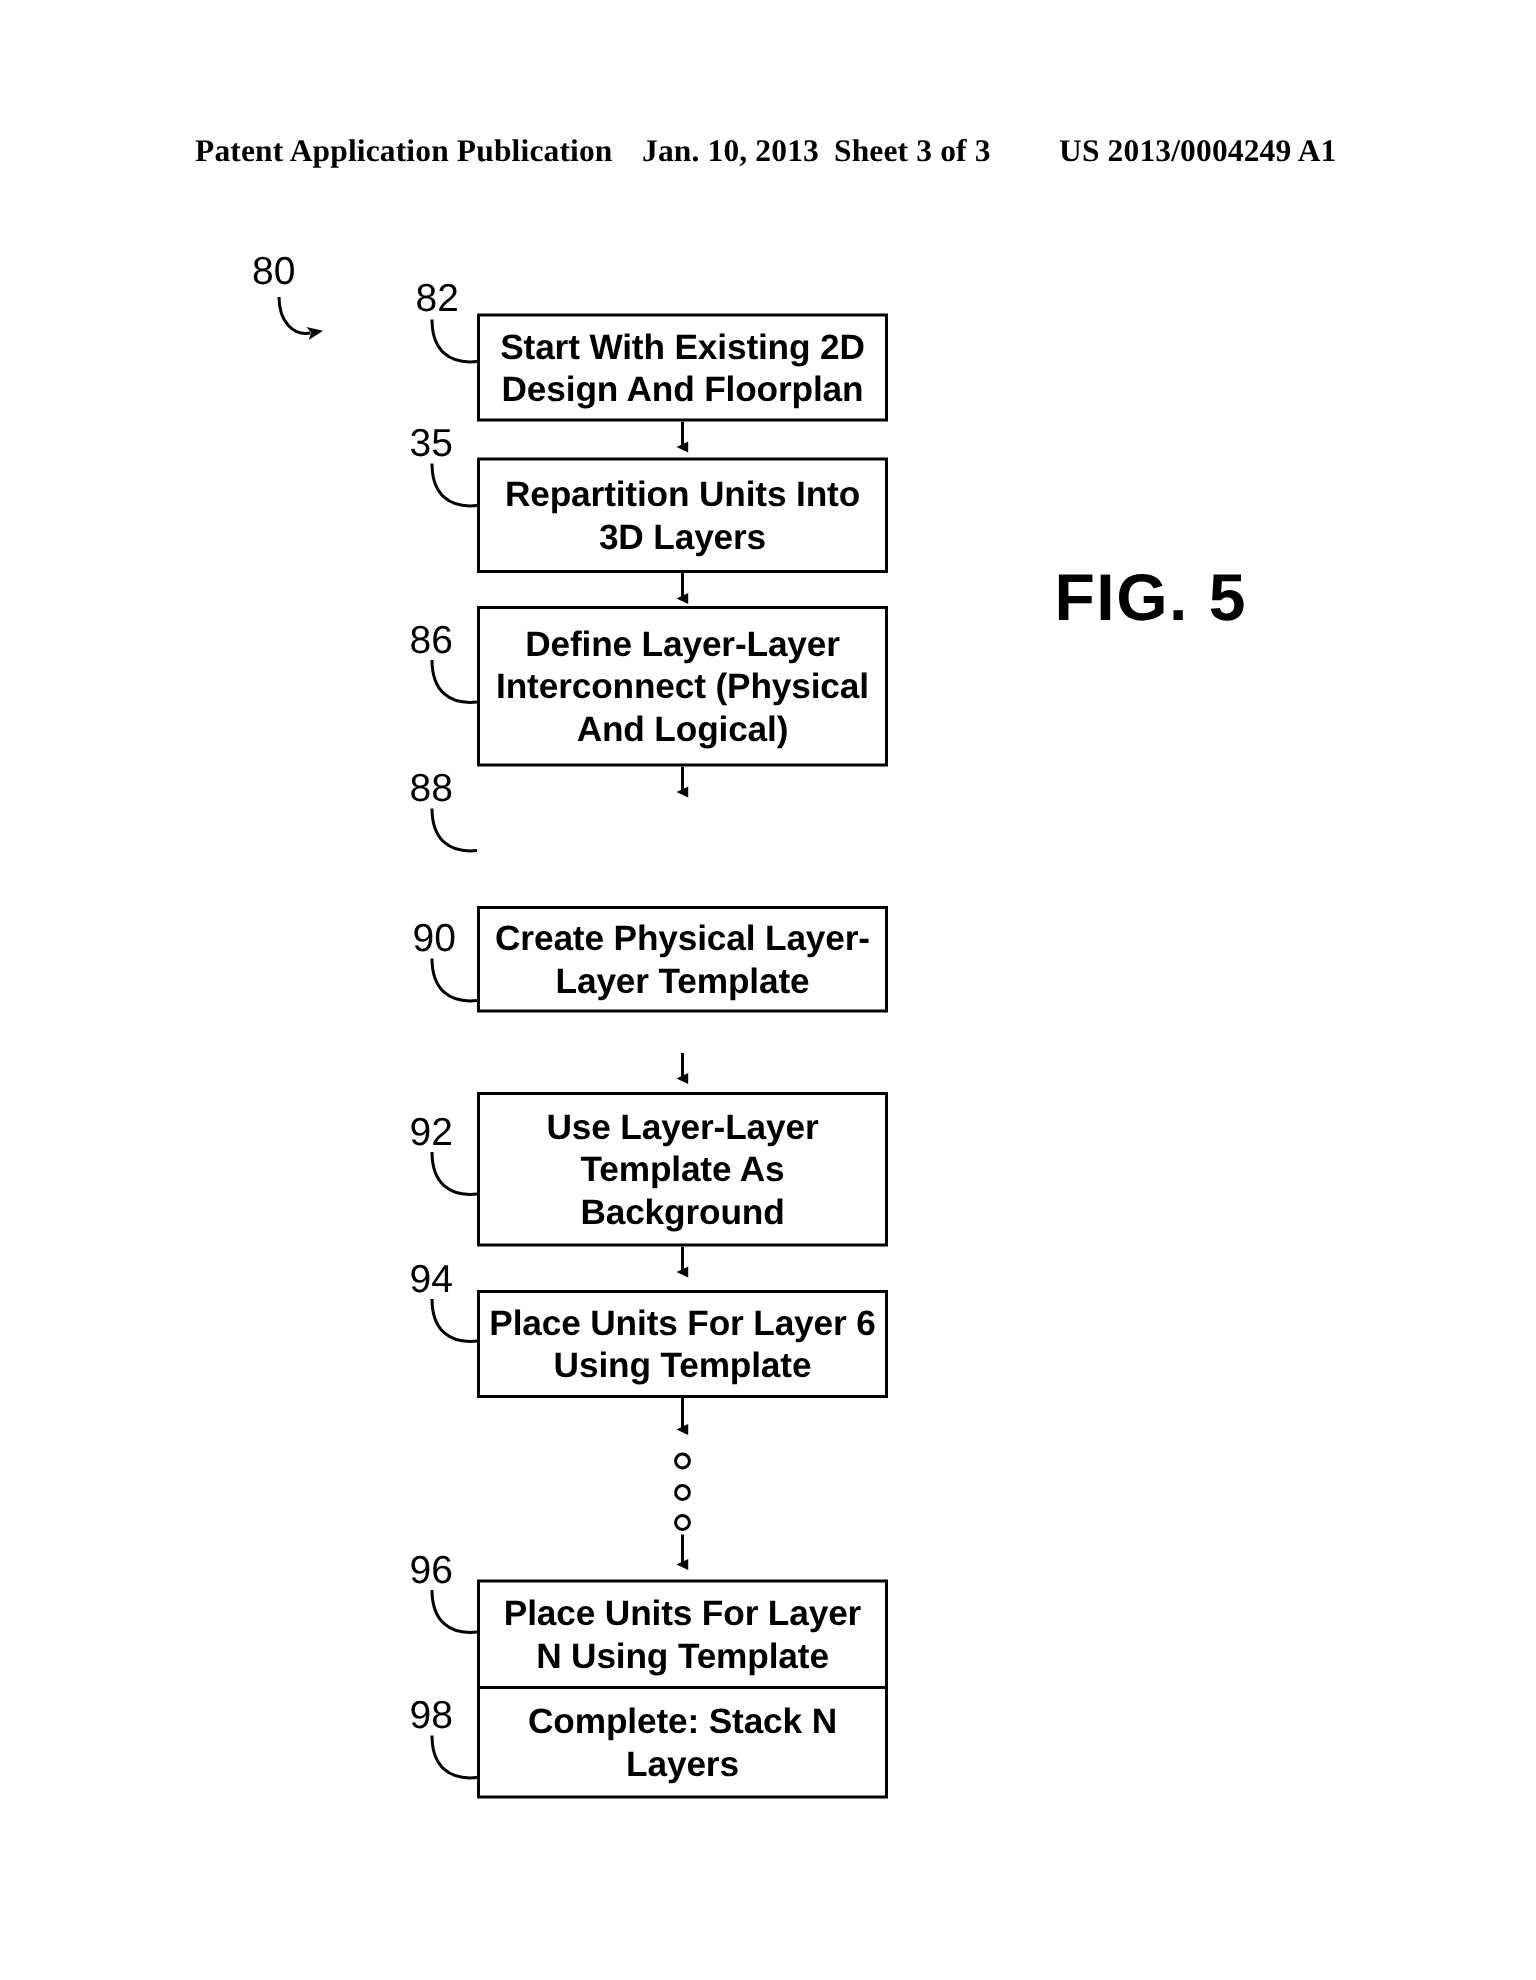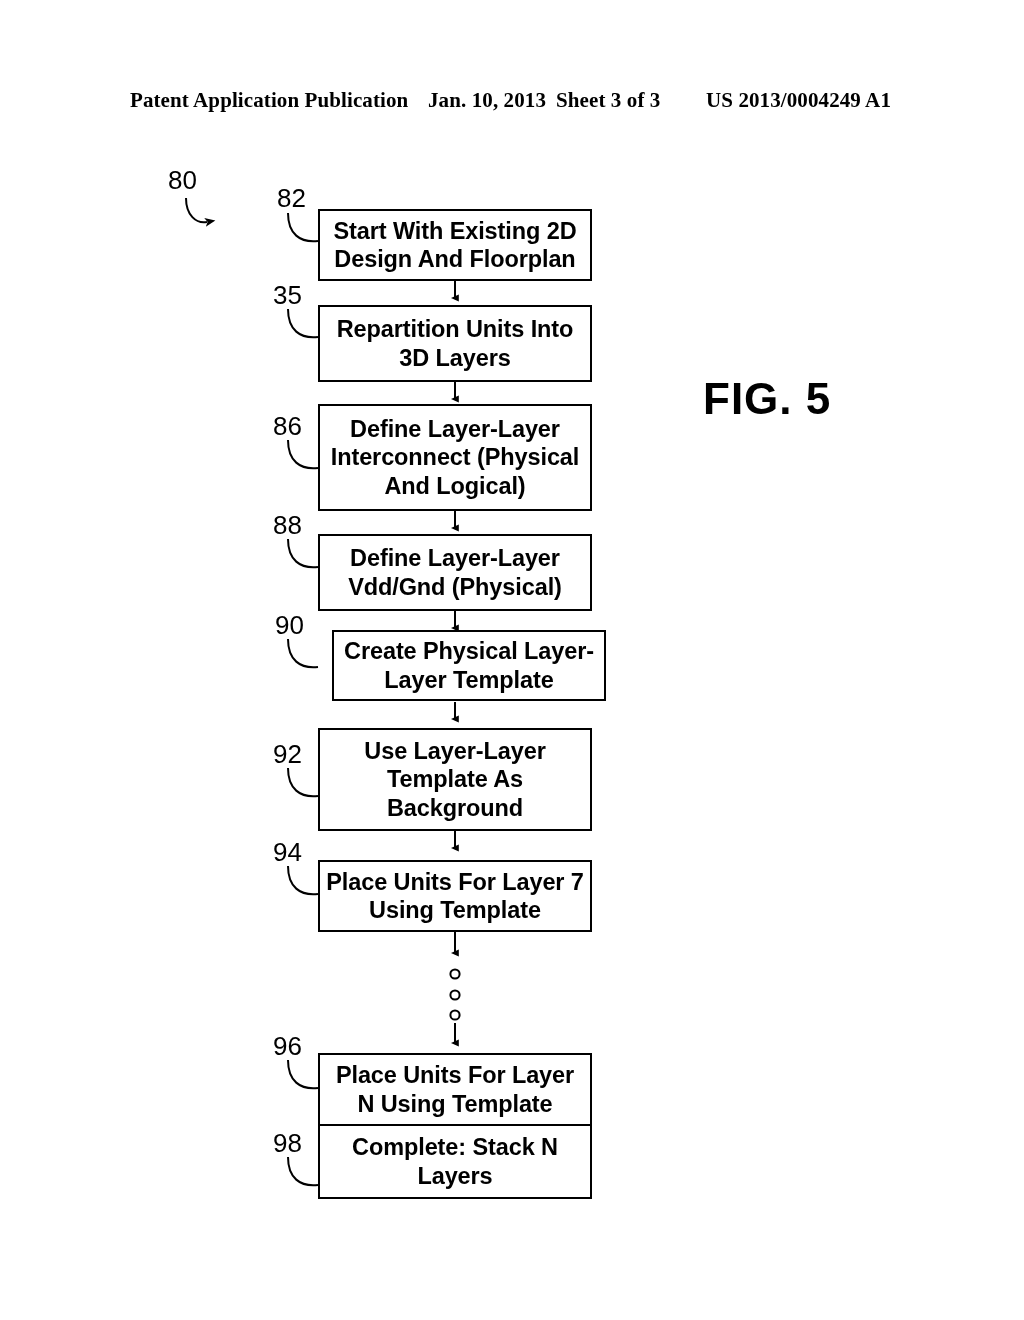--- a/index.html
+++ b/index.html
@@ -171,34 +171,31 @@
   </div>
 
   <div class="flow-box" style="top:305px; height:77px;">
     <span class="box-text">Repartition Units Into 3D Layers</span>
   </div>
 
   <div class="flow-box" style="top:404px; height:107px;">
     <span class="box-text">Define Layer-Layer Interconnect (Physical And Logical)</span>
   </div>
 
-  <div class="flow-box" style="top:534px; height:77px;">
-    <span class="box-text">Define Layer-Layer Vdd/Gnd (Physical)</span>
-  </div>
-
-  <div class="flow-box" style="top:630px; height:71px;margin-left:14px;">
+
+  <div class="flow-box" style="top:604px; height:71px;">
     <span class="box-text">Create Physical Layer-Layer Template</span>
   </div>
 
   <div class="flow-box" style="top:728px; height:103px;">
     <span class="box-text">Use Layer-Layer Template As Background</span>
   </div>
 
   <div class="flow-box" style="top:860px; height:72px;">
-    <span class="box-text">Place Units For Layer 7 Using Template</span>
+    <span class="box-text">Place Units For Layer 6 Using Template</span>
   </div>
 
   <div class="flow-box" style="top:1053px; height:73px;">
     <span class="box-text">Place Units For Layer N Using Template</span>
   </div>
 
   <div class="flow-box" style="top:1124px; height:75px;text-align:center;">
     <span class="box-text">Complete:  Stack N Layers</span>
   </div>
 

